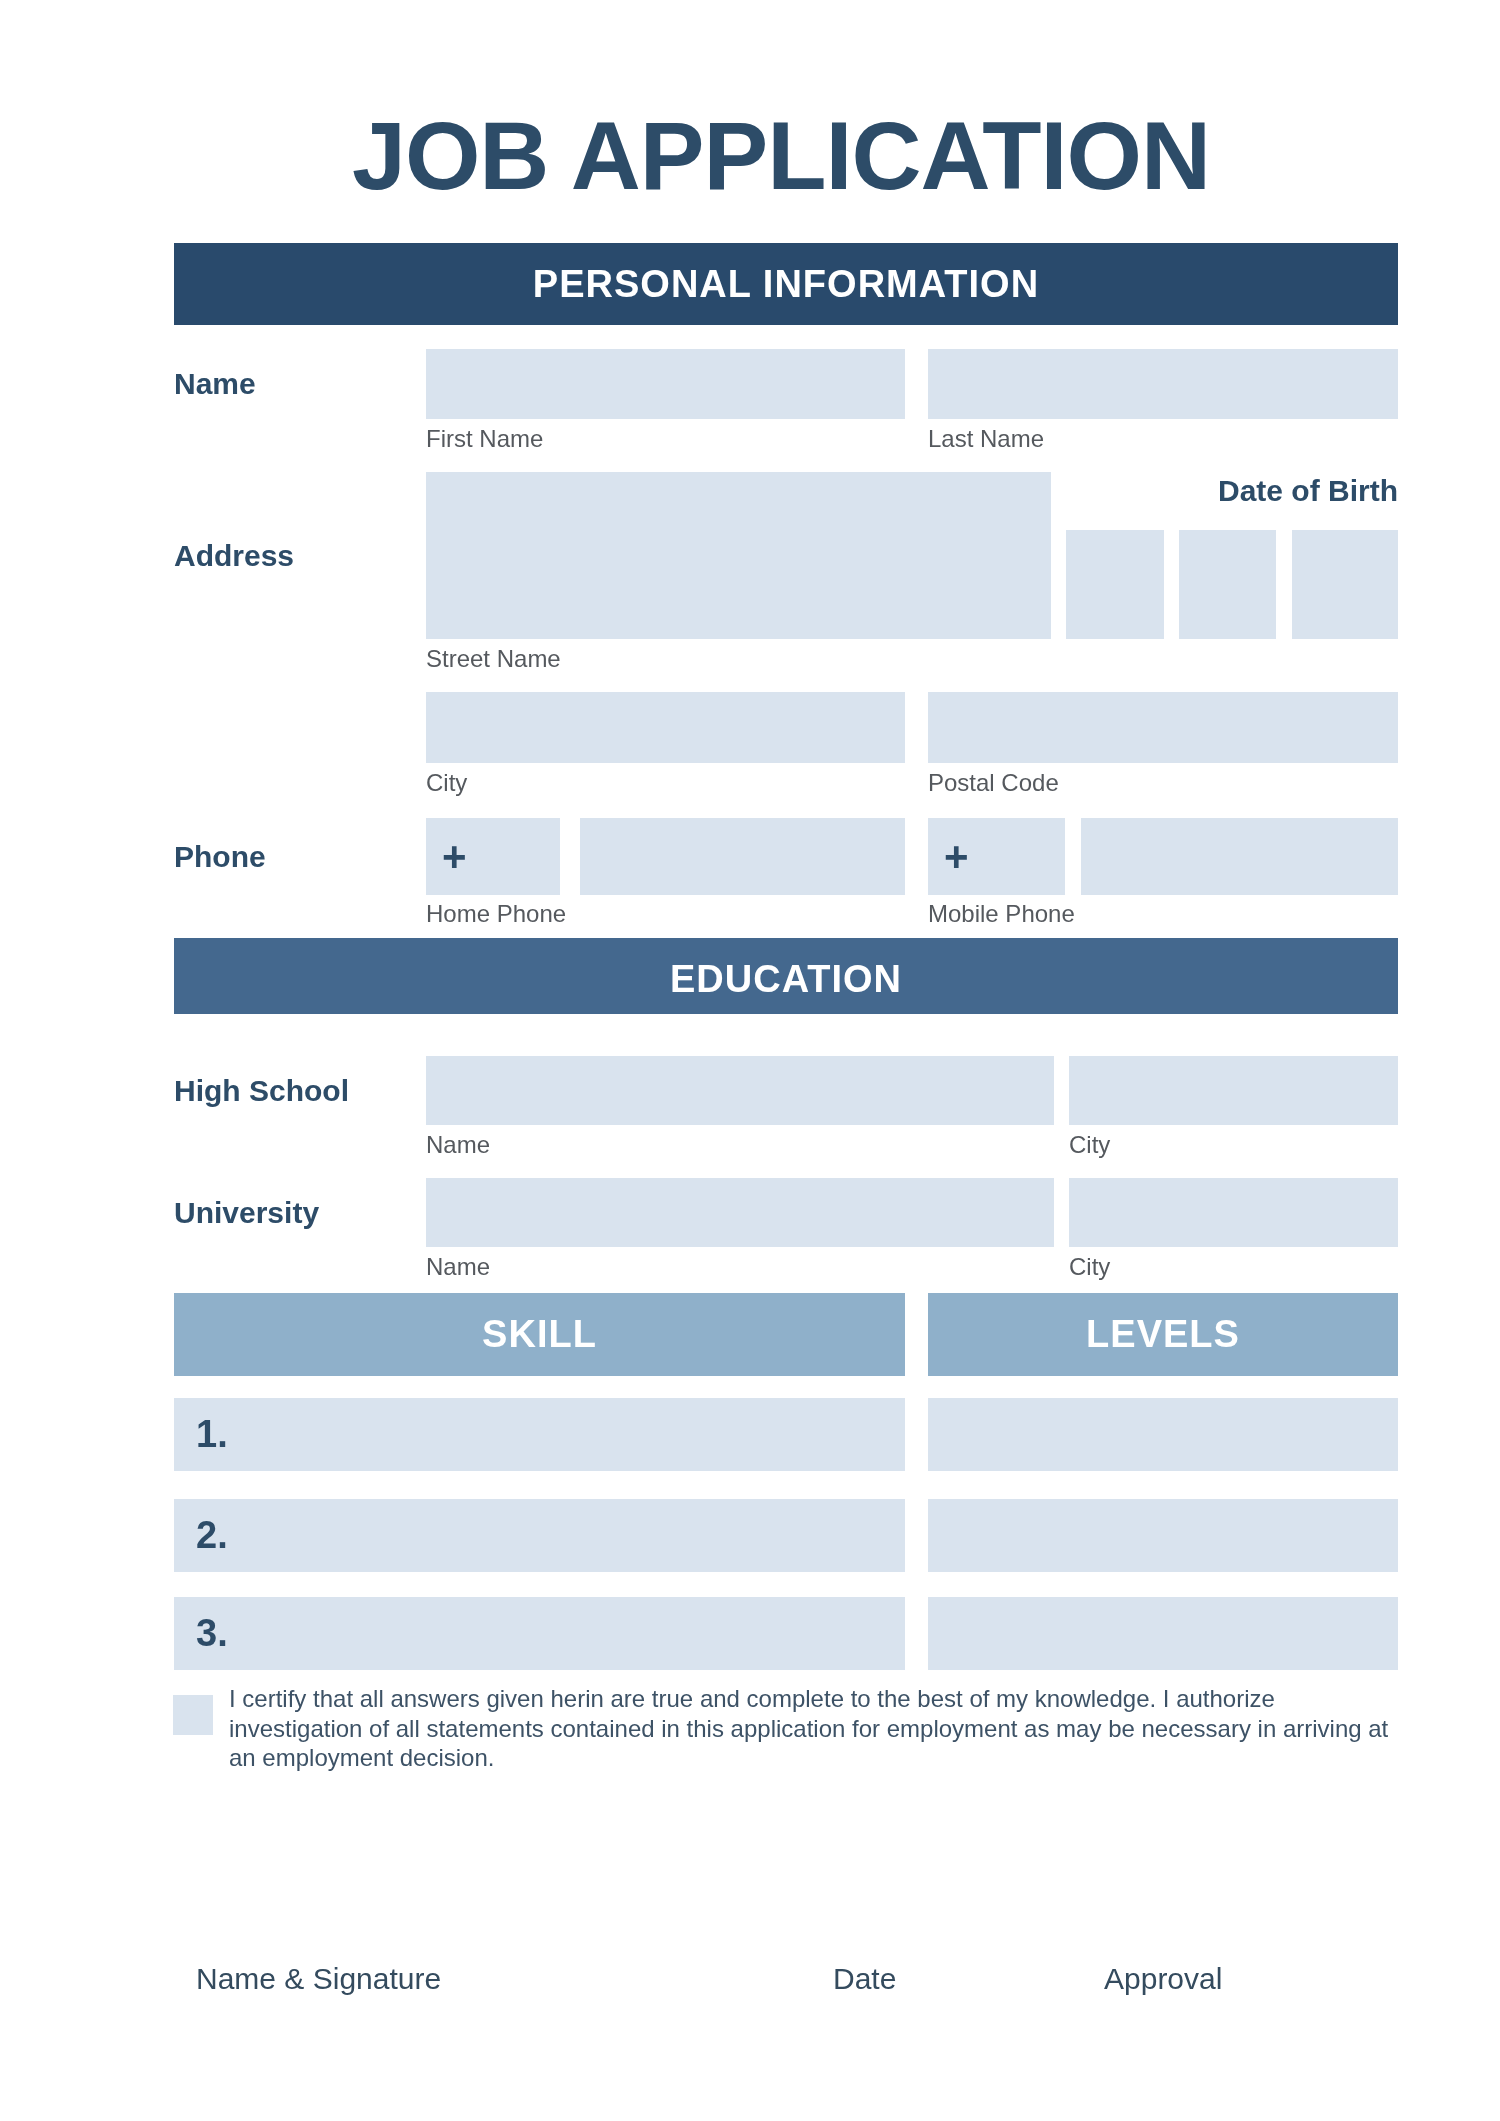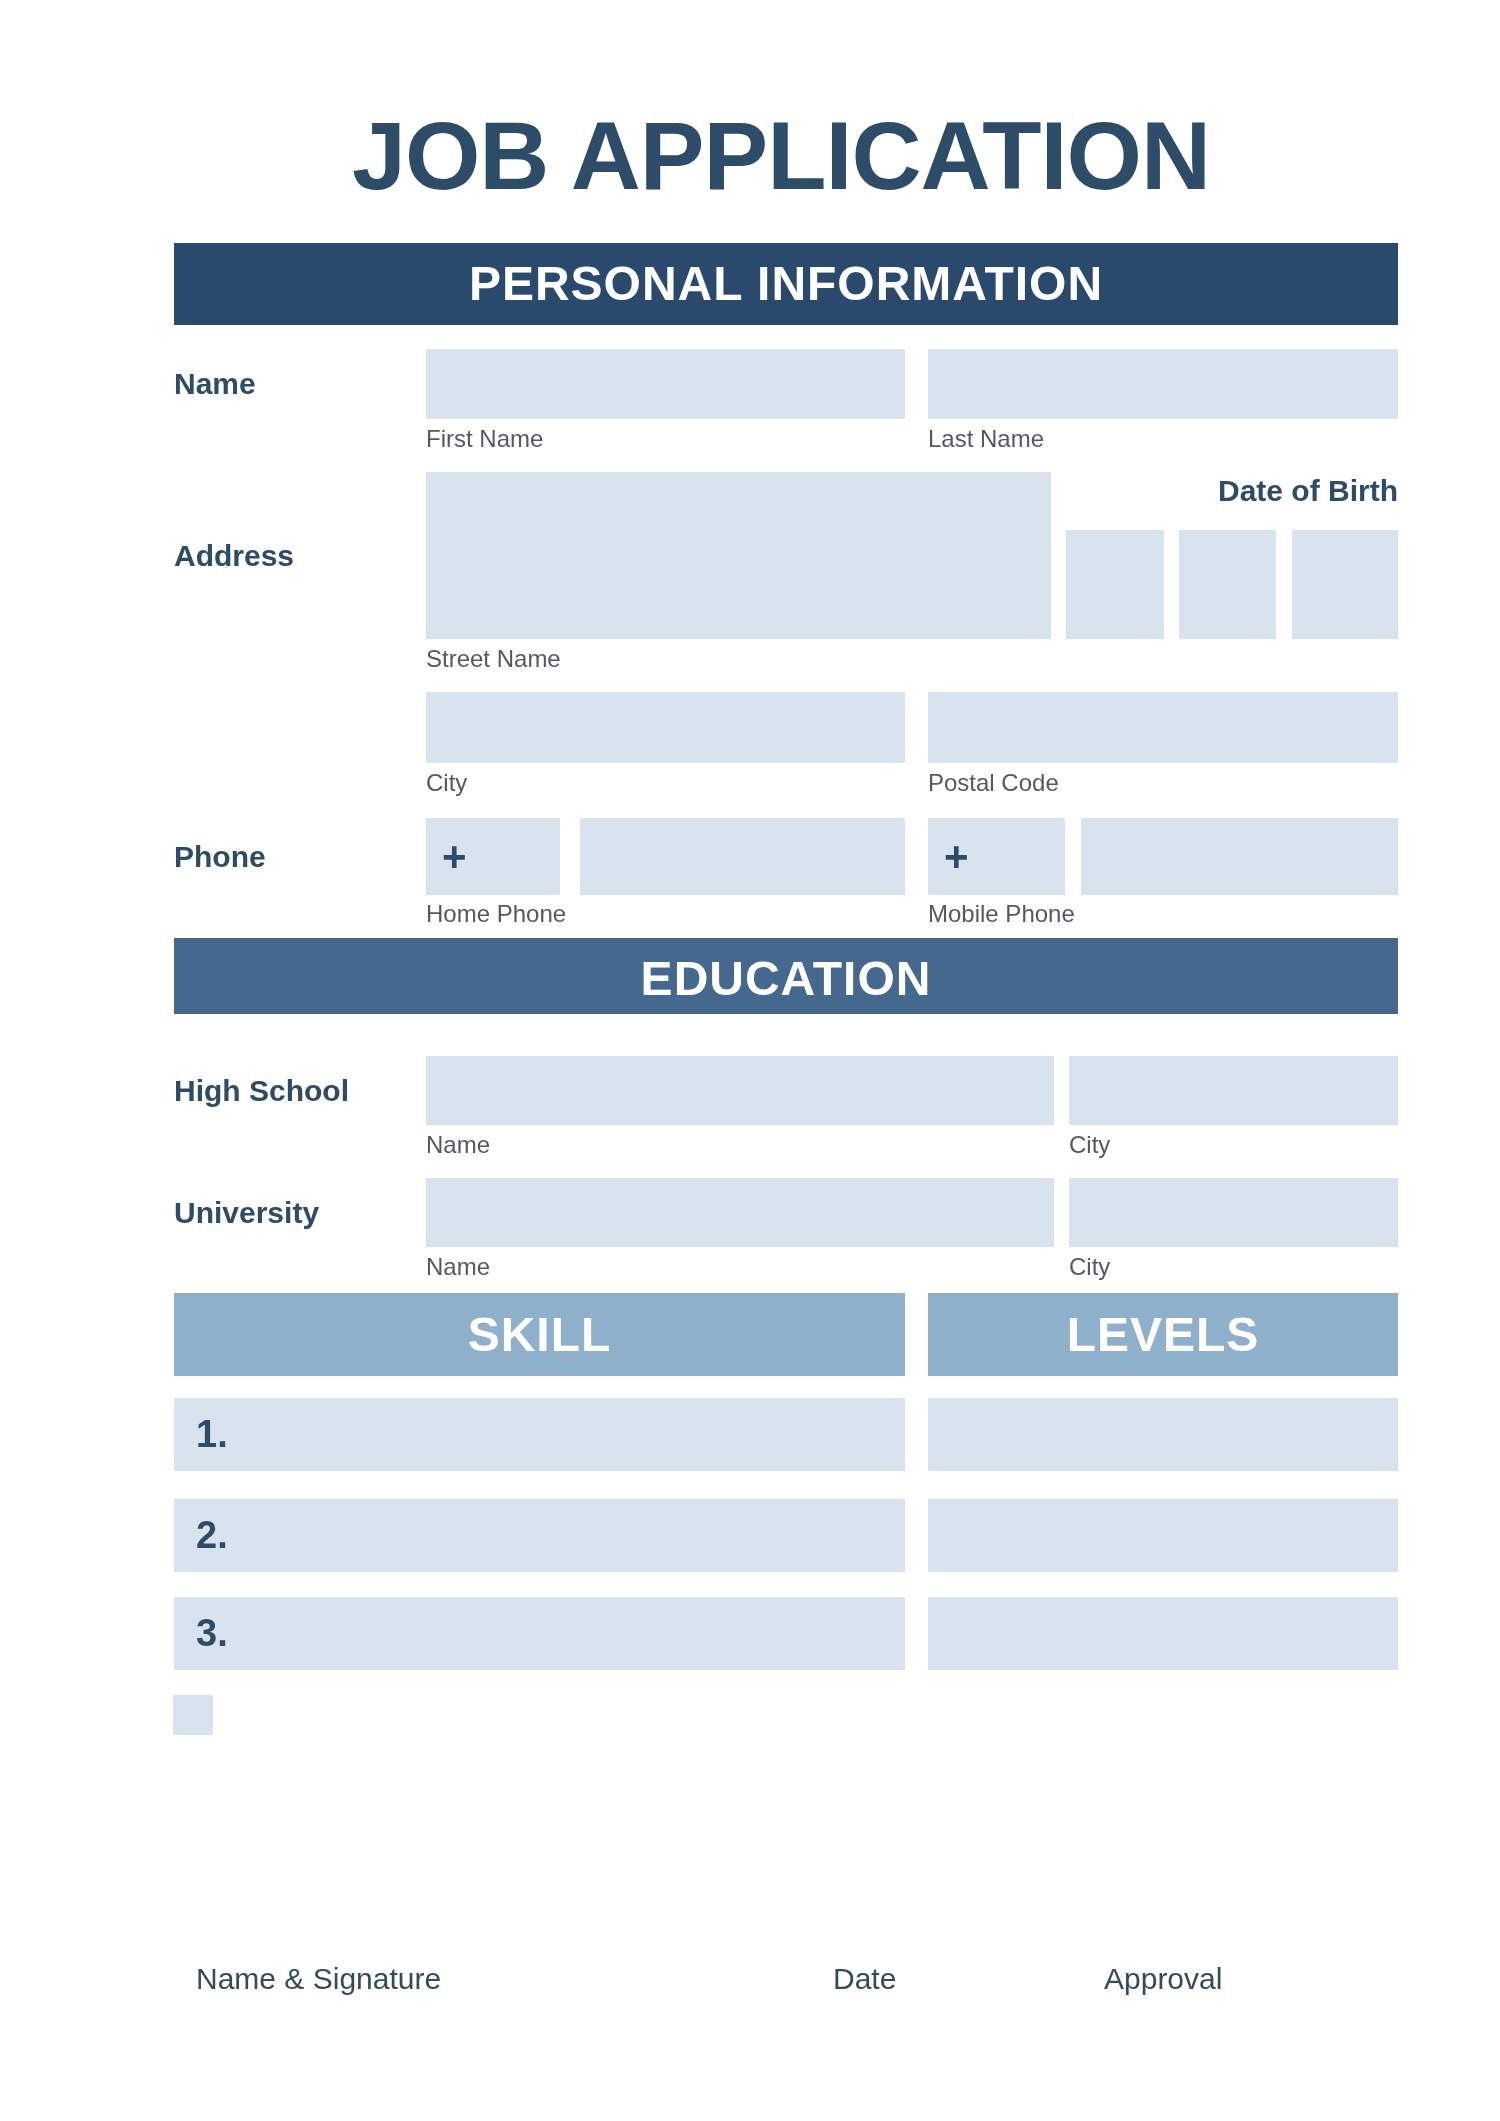--- a/index.html
+++ b/index.html
@@ -20,21 +20,21 @@
     white-space:nowrap;
   }
   .bar{
     color:#ffffff;font-weight:700;
     text-align:center;
     letter-spacing:1px;
   }
   .bar-dark{background:#294a6c;}
   .bar-mid{background:#44688e;}
   .bar-light{background:#8fb0ca;}
-  .bar-text{font-size:48px;}
+  .bar-text{font-size:38px;}
   .field{background:#d9e3ee;}
   .lbl-navy{
     color:#2d4c68;font-weight:700;font-size:30px;
     white-space:nowrap;
   }
   .lbl-gray{
     color:#55595e;font-size:24px;font-weight:400;
     white-space:nowrap;
   }
   .plus{
@@ -110,18 +110,19 @@
   <div class="abs field rownum" style="left:143px;top:1398px;width:731px;height:73px;line-height:73px;">1.</div>
   <div class="abs field" style="left:897px;top:1398px;width:470px;height:73px;"></div>
 
   <div class="abs field rownum" style="left:143px;top:1499px;width:731px;height:73px;line-height:73px;">2.</div>
   <div class="abs field" style="left:897px;top:1499px;width:470px;height:73px;"></div>
 
   <div class="abs field rownum" style="left:143px;top:1597px;width:731px;height:73px;line-height:73px;">3.</div>
   <div class="abs field" style="left:897px;top:1597px;width:470px;height:73px;"></div>
 
   <div class="abs field" style="left:142px;top:1695px;width:40px;height:40px;"></div>
+  <div class="abs cert" style="left:198px;top:1684px;width:1185px;">I certify that all answers given herin are true and complete to the best of my knowledge. I authorize investigation of all statements contained in this application for employment as may be necessary in arriving at an employment decision.</div>
 
   <div class="abs foot" style="left:165px;top:1962px;">Name &amp; Signature</div>
   <div class="abs foot" style="left:802px;top:1962px;">Date</div>
   <div class="abs foot" style="left:1073px;top:1962px;">Approval</div>
 
 </div>
 
 </body></html>

